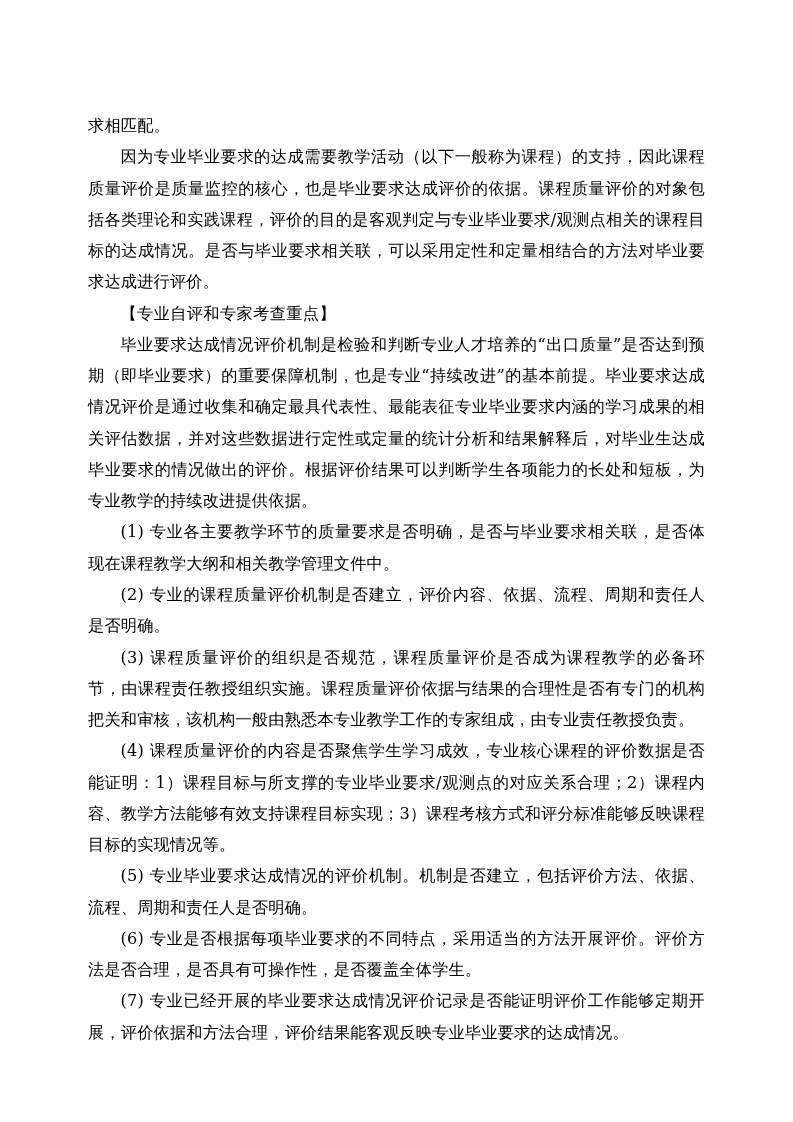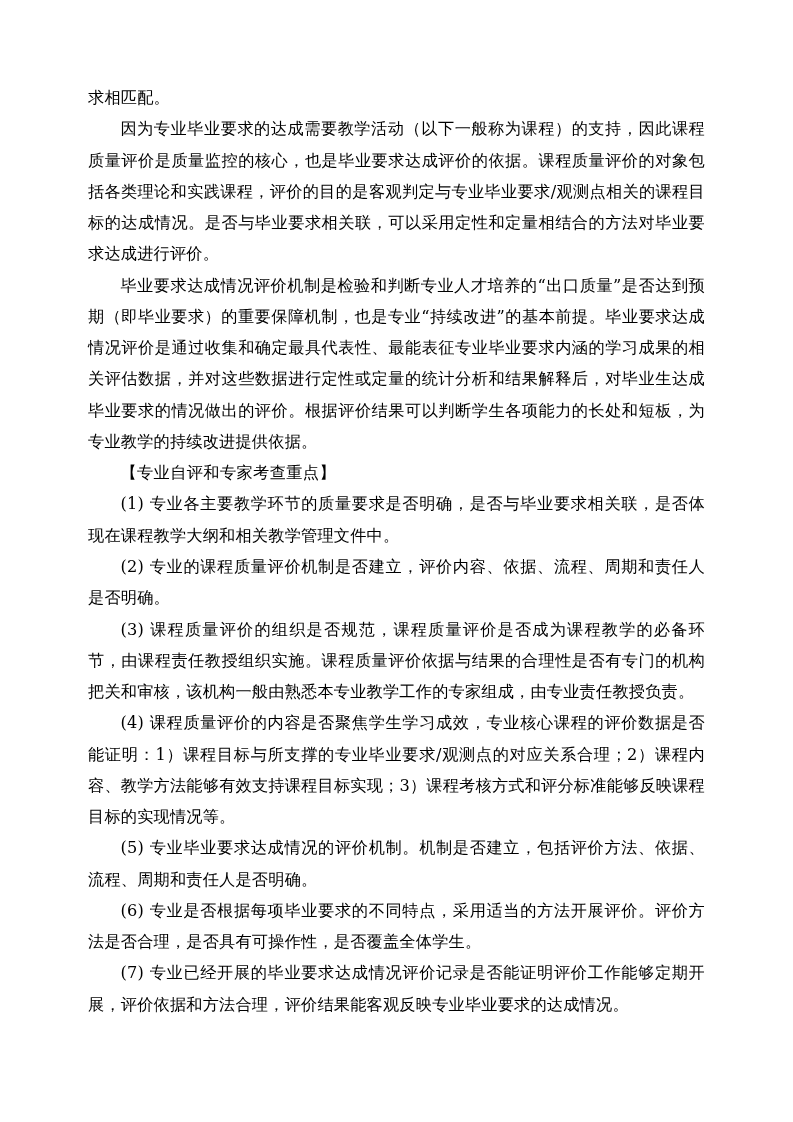--- a/index.html
+++ b/index.html
@@ -28,35 +28,36 @@
     text-align: justify;
     text-justify: inter-ideograph;
     letter-spacing: 0.2px;
   }
   .para {
     margin: 0;
     text-indent: 2em;
   }
   .para.noindent {
     text-indent: 0;
+    margin-top: 28px;
   }
   .para.bracket-head {
     text-indent: 2em;
     letter-spacing: 0.4px;
   }
 </style>
 </head>
 <body>
 
 <div class="page">
   <div class="doc-body">
     <p class="para noindent">求相匹配。</p>
     <p class="para">因为专业毕业要求的达成需要教学活动（以下一般称为课程）的支持，因此课程质量评价是质量监控的核心，也是毕业要求达成评价的依据。课程质量评价的对象包括各类理论和实践课程，评价的目的是客观判定与专业毕业要求/观测点相关的课程目标的达成情况。是否与毕业要求相关联，可以采用定性和定量相结合的方法对毕业要求达成进行评价。</p>
+    <p class="para bracket-head">【专业自评和专家考查重点】</p>
     <p class="para">毕业要求达成情况评价机制是检验和判断专业人才培养的“出口质量”是否达到预期（即毕业要求）的重要保障机制，也是专业“持续改进”的基本前提。毕业要求达成情况评价是通过收集和确定最具代表性、最能表征专业毕业要求内涵的学习成果的相关评估数据，并对这些数据进行定性或定量的统计分析和结果解释后，对毕业生达成毕业要求的情况做出的评价。根据评价结果可以判断学生各项能力的长处和短板，为专业教学的持续改进提供依据。</p>
-    <p class="para bracket-head">【专业自评和专家考查重点】</p>
     <p class="para">(1) 专业各主要教学环节的质量要求是否明确，是否与毕业要求相关联，是否体现在课程教学大纲和相关教学管理文件中。</p>
     <p class="para">(2) 专业的课程质量评价机制是否建立，评价内容、依据、流程、周期和责任人是否明确。</p>
     <p class="para">(3) 课程质量评价的组织是否规范，课程质量评价是否成为课程教学的必备环节，由课程责任教授组织实施。课程质量评价依据与结果的合理性是否有专门的机构把关和审核，该机构一般由熟悉本专业教学工作的专家组成，由专业责任教授负责。</p>
     <p class="para">(4) 课程质量评价的内容是否聚焦学生学习成效，专业核心课程的评价数据是否能证明：1）课程目标与所支撑的专业毕业要求/观测点的对应关系合理；2）课程内容、教学方法能够有效支持课程目标实现；3）课程考核方式和评分标准能够反映课程目标的实现情况等。</p>
     <p class="para">(5) 专业毕业要求达成情况的评价机制。机制是否建立，包括评价方法、依据、流程、周期和责任人是否明确。</p>
     <p class="para">(6) 专业是否根据每项毕业要求的不同特点，采用适当的方法开展评价。评价方法是否合理，是否具有可操作性，是否覆盖全体学生。</p>
     <p class="para">(7) 专业已经开展的毕业要求达成情况评价记录是否能证明评价工作能够定期开展，评价依据和方法合理，评价结果能客观反映专业毕业要求的达成情况。</p>
   </div>
 </div>
 

